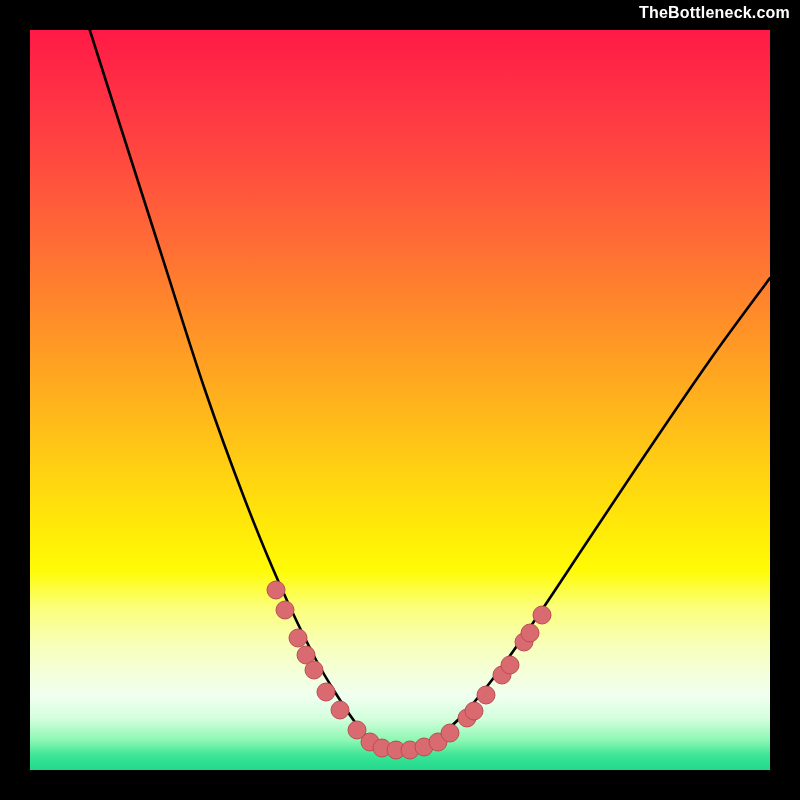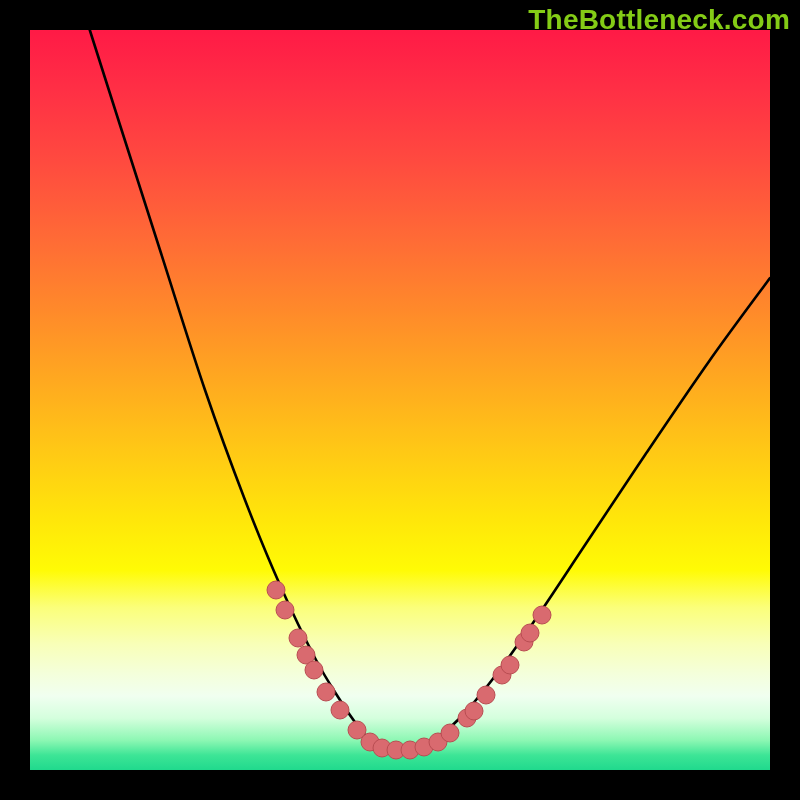--- a/index.html
+++ b/index.html
@@ -52,22 +52,22 @@
     left: 0;
     top: 0;
     width: 740px;
     height: 740px;
     overflow: visible;
   }
   .watermark {
     position: absolute;
     top: 4px;
     right: 10px;
-    color: #84cc16;
-    font-size: 28px;
+    color: #ffffff;
+    font-size: 16px;
     font-weight: 600;
     letter-spacing: 0.2px;
   }
 </style>
 </head>
 <body>
 
 <div class="frame">
 
   <div class="plot">

